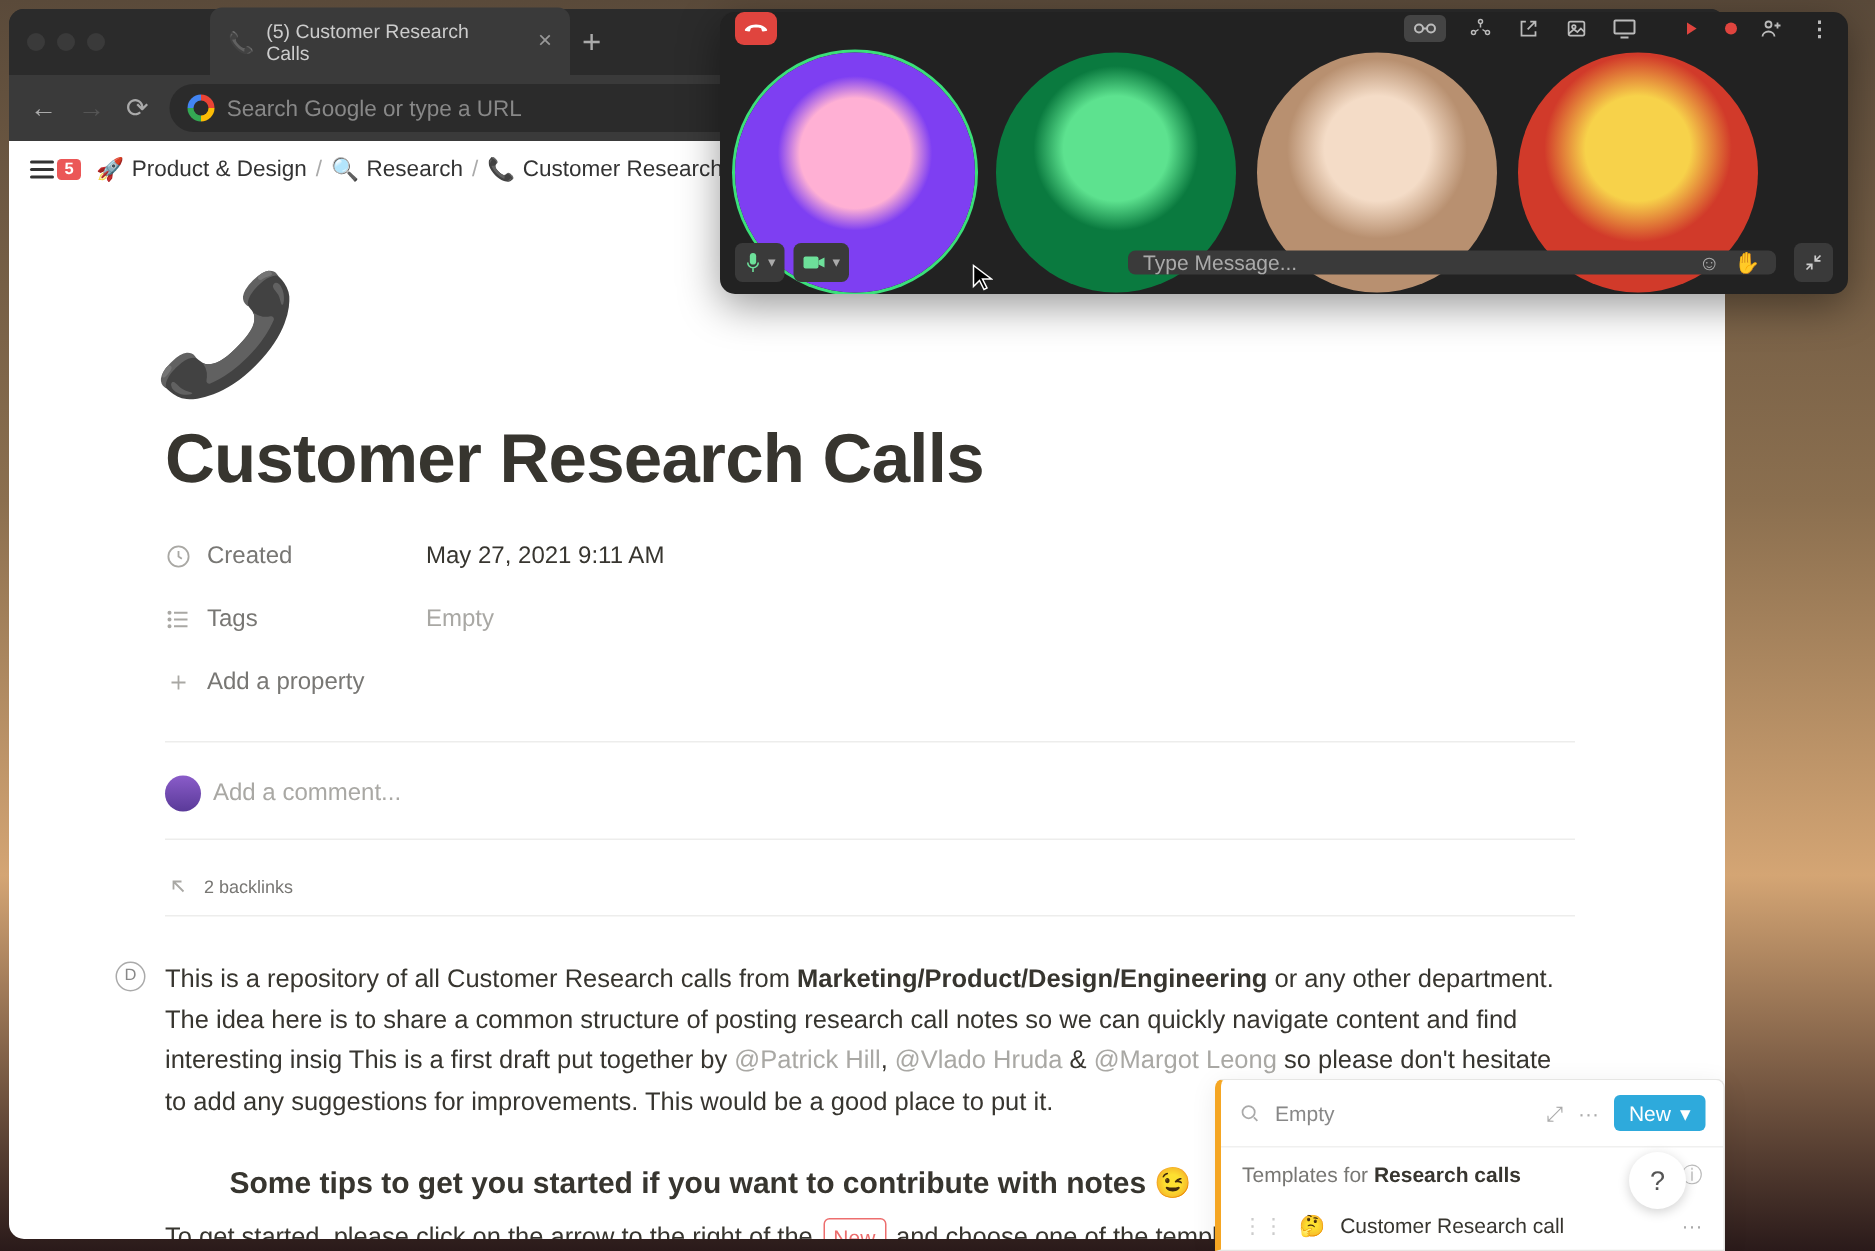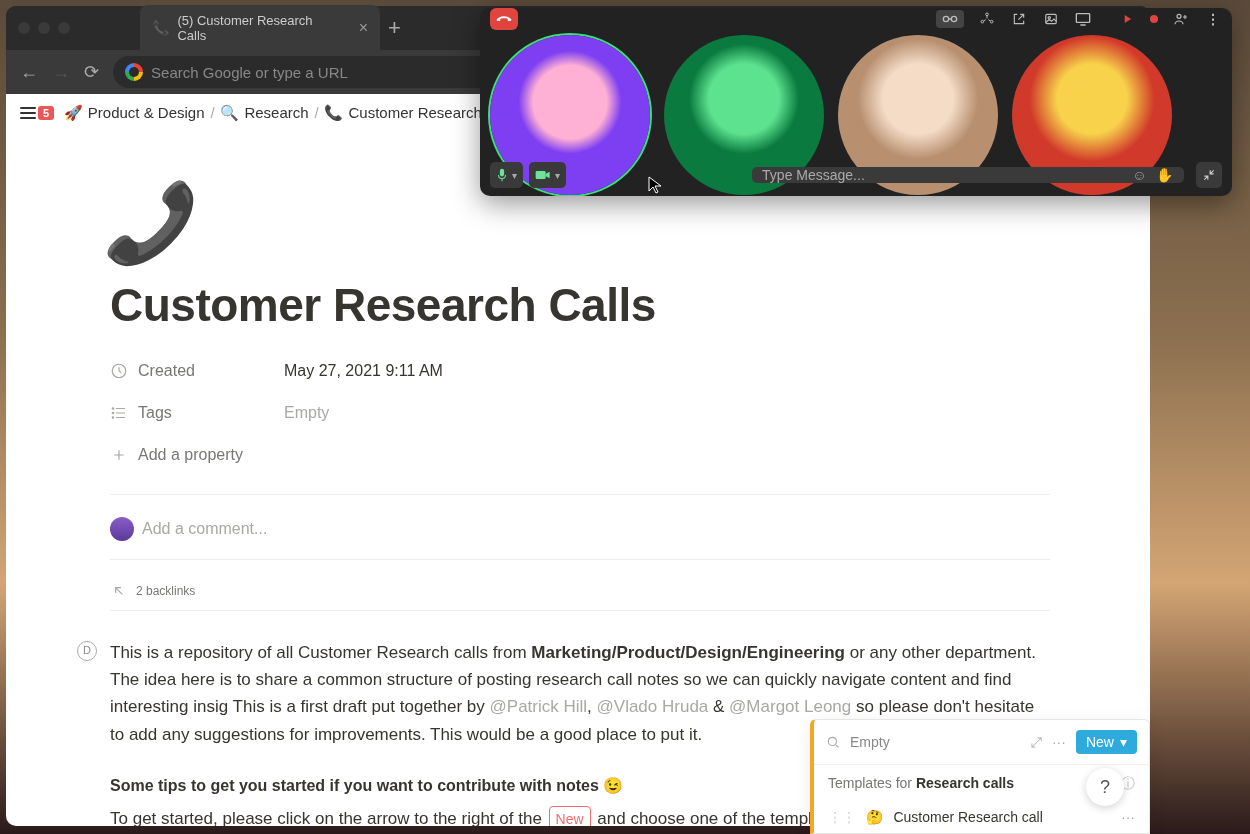--- a/index.html
+++ b/index.html
@@ -44,21 +44,21 @@
 
 .comment-row { margin-top: 22px; display: flex; align-items: center; gap: 8px; }
 .avatar { width: 24px; height: 24px; border-radius: 50%; background: linear-gradient(#8a5cc9, #5a3a99); }
 .comment-ph { color: #a9a8a4; font-size: 16px; }
 .backlinks { margin-top: 22px; display: flex; align-items: center; gap: 8px; color: #787774; font-size: 12px; }
 .divider2 { border-top: 1px solid #ededec; margin: 10px 0 28px; }
 
 .body-text { font-size: 17px; line-height: 1.6; color: #37352f; margin: 18px 0 6px; position: relative; }
 .pill-d { position: absolute; left: -33px; top: 2px; width: 20px; height: 20px; border: 1.5px solid #aaa; border-radius: 50%; font-size: 11px; color: #888; display: flex; align-items: center; justify-content: center; }
 .mention { color: #a9a8a4; }
-.tips { font-weight: 600; font-size: 16px; color: #37352f; margin-top: 28px; }
+.tips { font-weight: 600; font-size: 20px; color: #37352f; margin-top: 28px; margin-left: 43px; }
 .new-badge { display: inline-block; border: 1px solid #ed6e6e; color: #ed6e6e; border-radius: 4px; padding: 1px 6px; font-size: 14px; vertical-align: middle; margin: 0 2px; }
 
 
 .templates { position: absolute; right: 100px; bottom: 0; width: 340px; background: #fff; border: 1px solid #e6e6e4; border-radius: 6px 6px 0 0; box-shadow: 0 4px 18px rgba(0,0,0,0.08); font-size: 14px; border-left: 4px solid #f5a623; }
 .tmpl-head { display: flex; align-items: center; padding: 10px 12px; gap: 10px; color: #888; }
 .tmpl-head .search-icon { color: #aaa; }
 .tmpl-head .spacer { flex: 1; }
 .tmpl-new { background: #2eaadc; color: #fff; padding: 4px 10px; border-radius: 4px; display: flex; align-items: center; gap: 6px; font-weight: 500; }
 .tmpl-section { padding: 10px 14px; color: #787774; border-top: 1px solid #f0f0ef; }
 .tmpl-section b { color: #37352f; font-weight: 600; }

